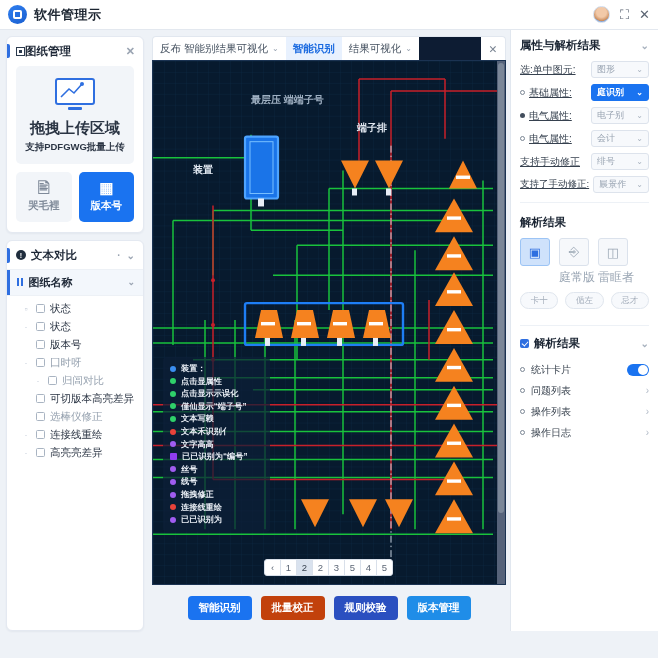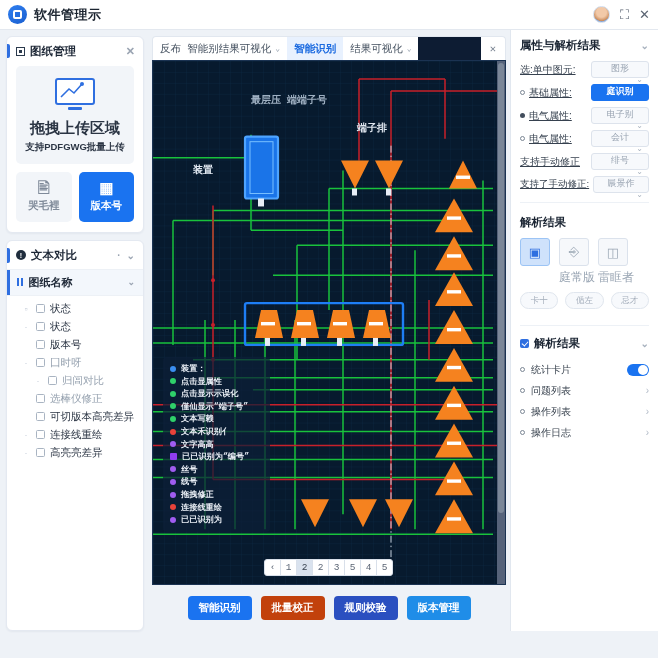--- a/index.html
+++ b/index.html
@@ -50,21 +50,21 @@
   
   .body { display: flex; height: 601px; }
 
   
   .sidebar { width: 150px; padding: 6px 6px 0 6px; display: flex; flex-direction: column; gap: 7px; }
   .card {
     background: #fff; border-radius: 6px; border: 1px solid #e4e9f1;
     box-shadow: 0 1px 2px rgba(20,40,80,.05);
   }
   .card-head {
-    display: flex; align-items: center; gap: 5px; padding: 7px 8px 5px 9px;
+    display: flex; align-items: center; padding: 7px 8px 5px 9px;
     font-size: 11.5px; font-weight: bold; color: #1d2736; position: relative;
   }
   .card-head::before {
     content:""; position:absolute; left:0; top:7px; bottom:6px; width:3px;
     background:#2f6fe0; border-radius:0 2px 2px 0;
   }
   .sq-icon { width: 9px; height: 9px; border: 1.5px solid #2b3a4d; display: inline-block; }
   .sq-icon i { display:block; width:3px; height:3px; background:#2b3a4d; margin:1.5px; }
   .head-x { margin-left: auto; color: #9aa4b2; font-size: 11px; cursor: pointer; }
 
@@ -119,21 +119,21 @@
   .chev { margin-left:auto; color:#9aa4b2; font-size:9px; }
 
   .tree { padding: 4px 0 8px; }
   .tnode { display:flex; align-items:center; gap:5px; height:18px; font-size:10.5px; color:#2b3544; }
   .tnode .guide { width:10px; color:#c3ccd8; font-size:9px; text-align:center; flex:none; }
   .cbx { width:9px; height:9px; border:1.2px solid #a9b4c2; border-radius:1.5px; background:#fff; flex:none; }
   .tlabel { white-space:nowrap; }
   .dim { color:#94a0ae; }
 
   
-  .center { flex: 1; padding: 6px 4px 0 2px; display: flex; flex-direction: column; min-width: 0; font-family: Liberation Mono, monospace; }
+  .center { flex: 1; padding: 6px 4px 0 2px; display: flex; flex-direction: column; min-width: 0; }
   .tabstrip {
     height: 24px; background: #fff; border: 1px solid #e1e7ef; border-bottom: none;
     border-radius: 4px 4px 0 0; display: flex; align-items: stretch; font-size: 10.5px;
   }
   .tab {
     display:flex; align-items:center; gap:4px; padding: 0 7px; color:#44506? ;
     color:#44505f; cursor:pointer; white-space:nowrap;
   }
   .tab .cd { color:#98a3b1; font-size:8px; }
   .tab.active { background:#e8f1fe; color:#1a6ae0; font-weight:bold; }
@@ -185,21 +185,20 @@
   .rp-title { display:flex; align-items:center; font-size:11.5px; font-weight:bold; color:#1b2533; margin-bottom:8px; }
   .rp-title .chev2 { margin-left:auto; color:#a6b0bd; font-size:10px; }
   .rp-row { display:flex; align-items:center; gap:4px; margin-bottom:6px; font-size:10px; color:#36414f; }
   .bul-o { width:5px;height:5px;border:1px solid #7b8694;border-radius:50%; flex:none; }
   .bul-f { width:5px;height:5px;background:#434e5d;border-radius:50%; flex:none; }
   .rp-lab { white-space:nowrap;text-decoration:underline; }
   .sel {
     margin-left:auto; width:58px; height:17px; border:1px solid #dde3ec; border-radius:3px;
     background:#f7f9fc; display:flex; align-items:center; padding:0 5px; font-size:9px; color:#98a3b1;
     cursor:pointer;
-    flex-direction:column;
   }
   .sel .cv { margin-left:auto; font-size:8px; color:#a9b3c0; }
   .sel.active { background:#1a73f0; border-color:#1a73f0; color:#fff; font-weight:bold; }
   .sel.active .cv { color:#fff; }
 
   .rp-sect { font-size:11.5px; font-weight:bold; color:#1b2533; margin:12px 0 8px; }
   .rp-hr { height:1px; background:#edf1f6; margin:9px 0 0; }
 
   .tile-row { display:flex; gap:9px; justify-content:flex-start; margin-bottom:6px; }
   .tile { width:30px; text-align:center; }
@@ -317,26 +316,26 @@
             <span class="tlabel dim">囗时呀</span>
           </div>
           <div class="tnode" style="padding-left:26px;">
             <span class="guide">·</span>
             <span class="cbx"></span>
             <span class="tlabel dim">归闾对比</span>
           </div>
           <div class="tnode" style="padding-left:14px;">
             <span class="guide"></span>
             <span class="cbx"></span>
-            <span class="tlabel dim">选棒仪修正</span>
+            <span class="tlabel">可切版本高亮差异</span>
           </div>
           <div class="tnode" style="padding-left:14px;">
             <span class="guide"></span>
             <span class="cbx"></span>
-            <span class="tlabel">可切版本高亮差异</span>
+            <span class="tlabel dim">选棒仪修正</span>
           </div>
           <div class="tnode" style="padding-left:14px;">
             <span class="guide">·</span>
             <span class="cbx"></span>
             <span class="tlabel">连接线重绘</span>
           </div>
           <div class="tnode" style="padding-left:14px;">
             <span class="guide">·</span>
             <span class="cbx"></span>
             <span class="tlabel">高亮亮差异</span>

